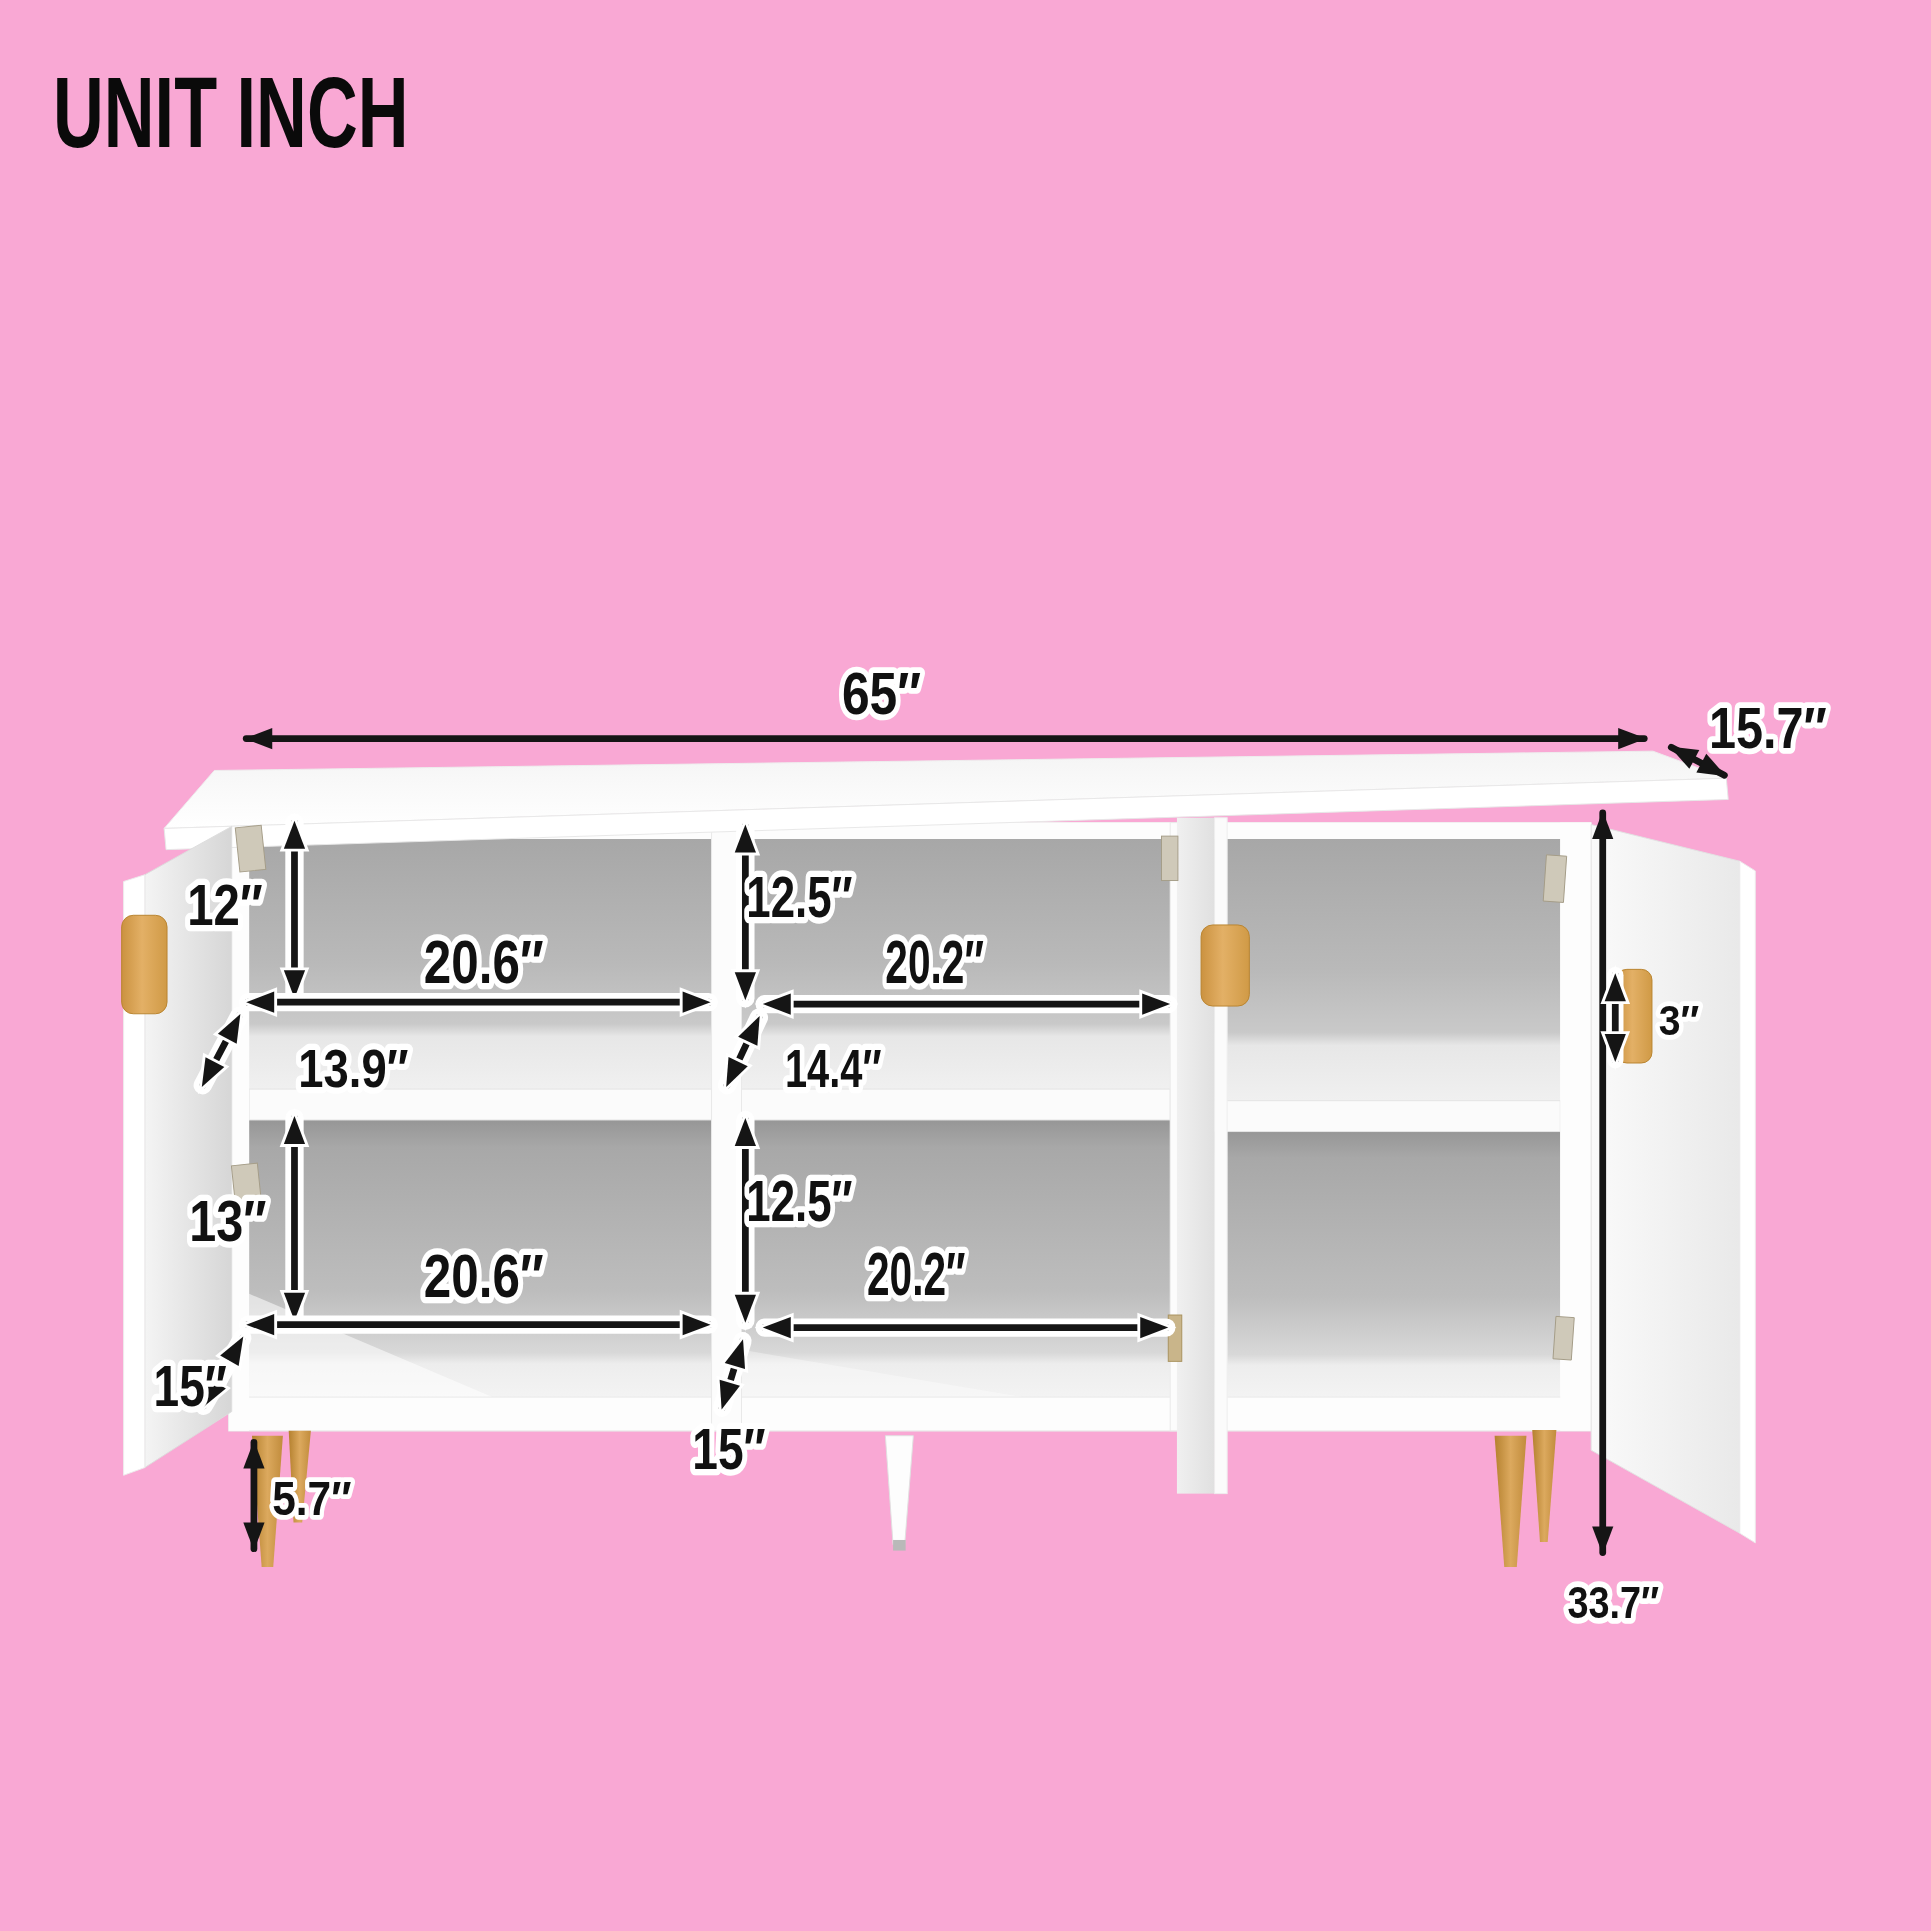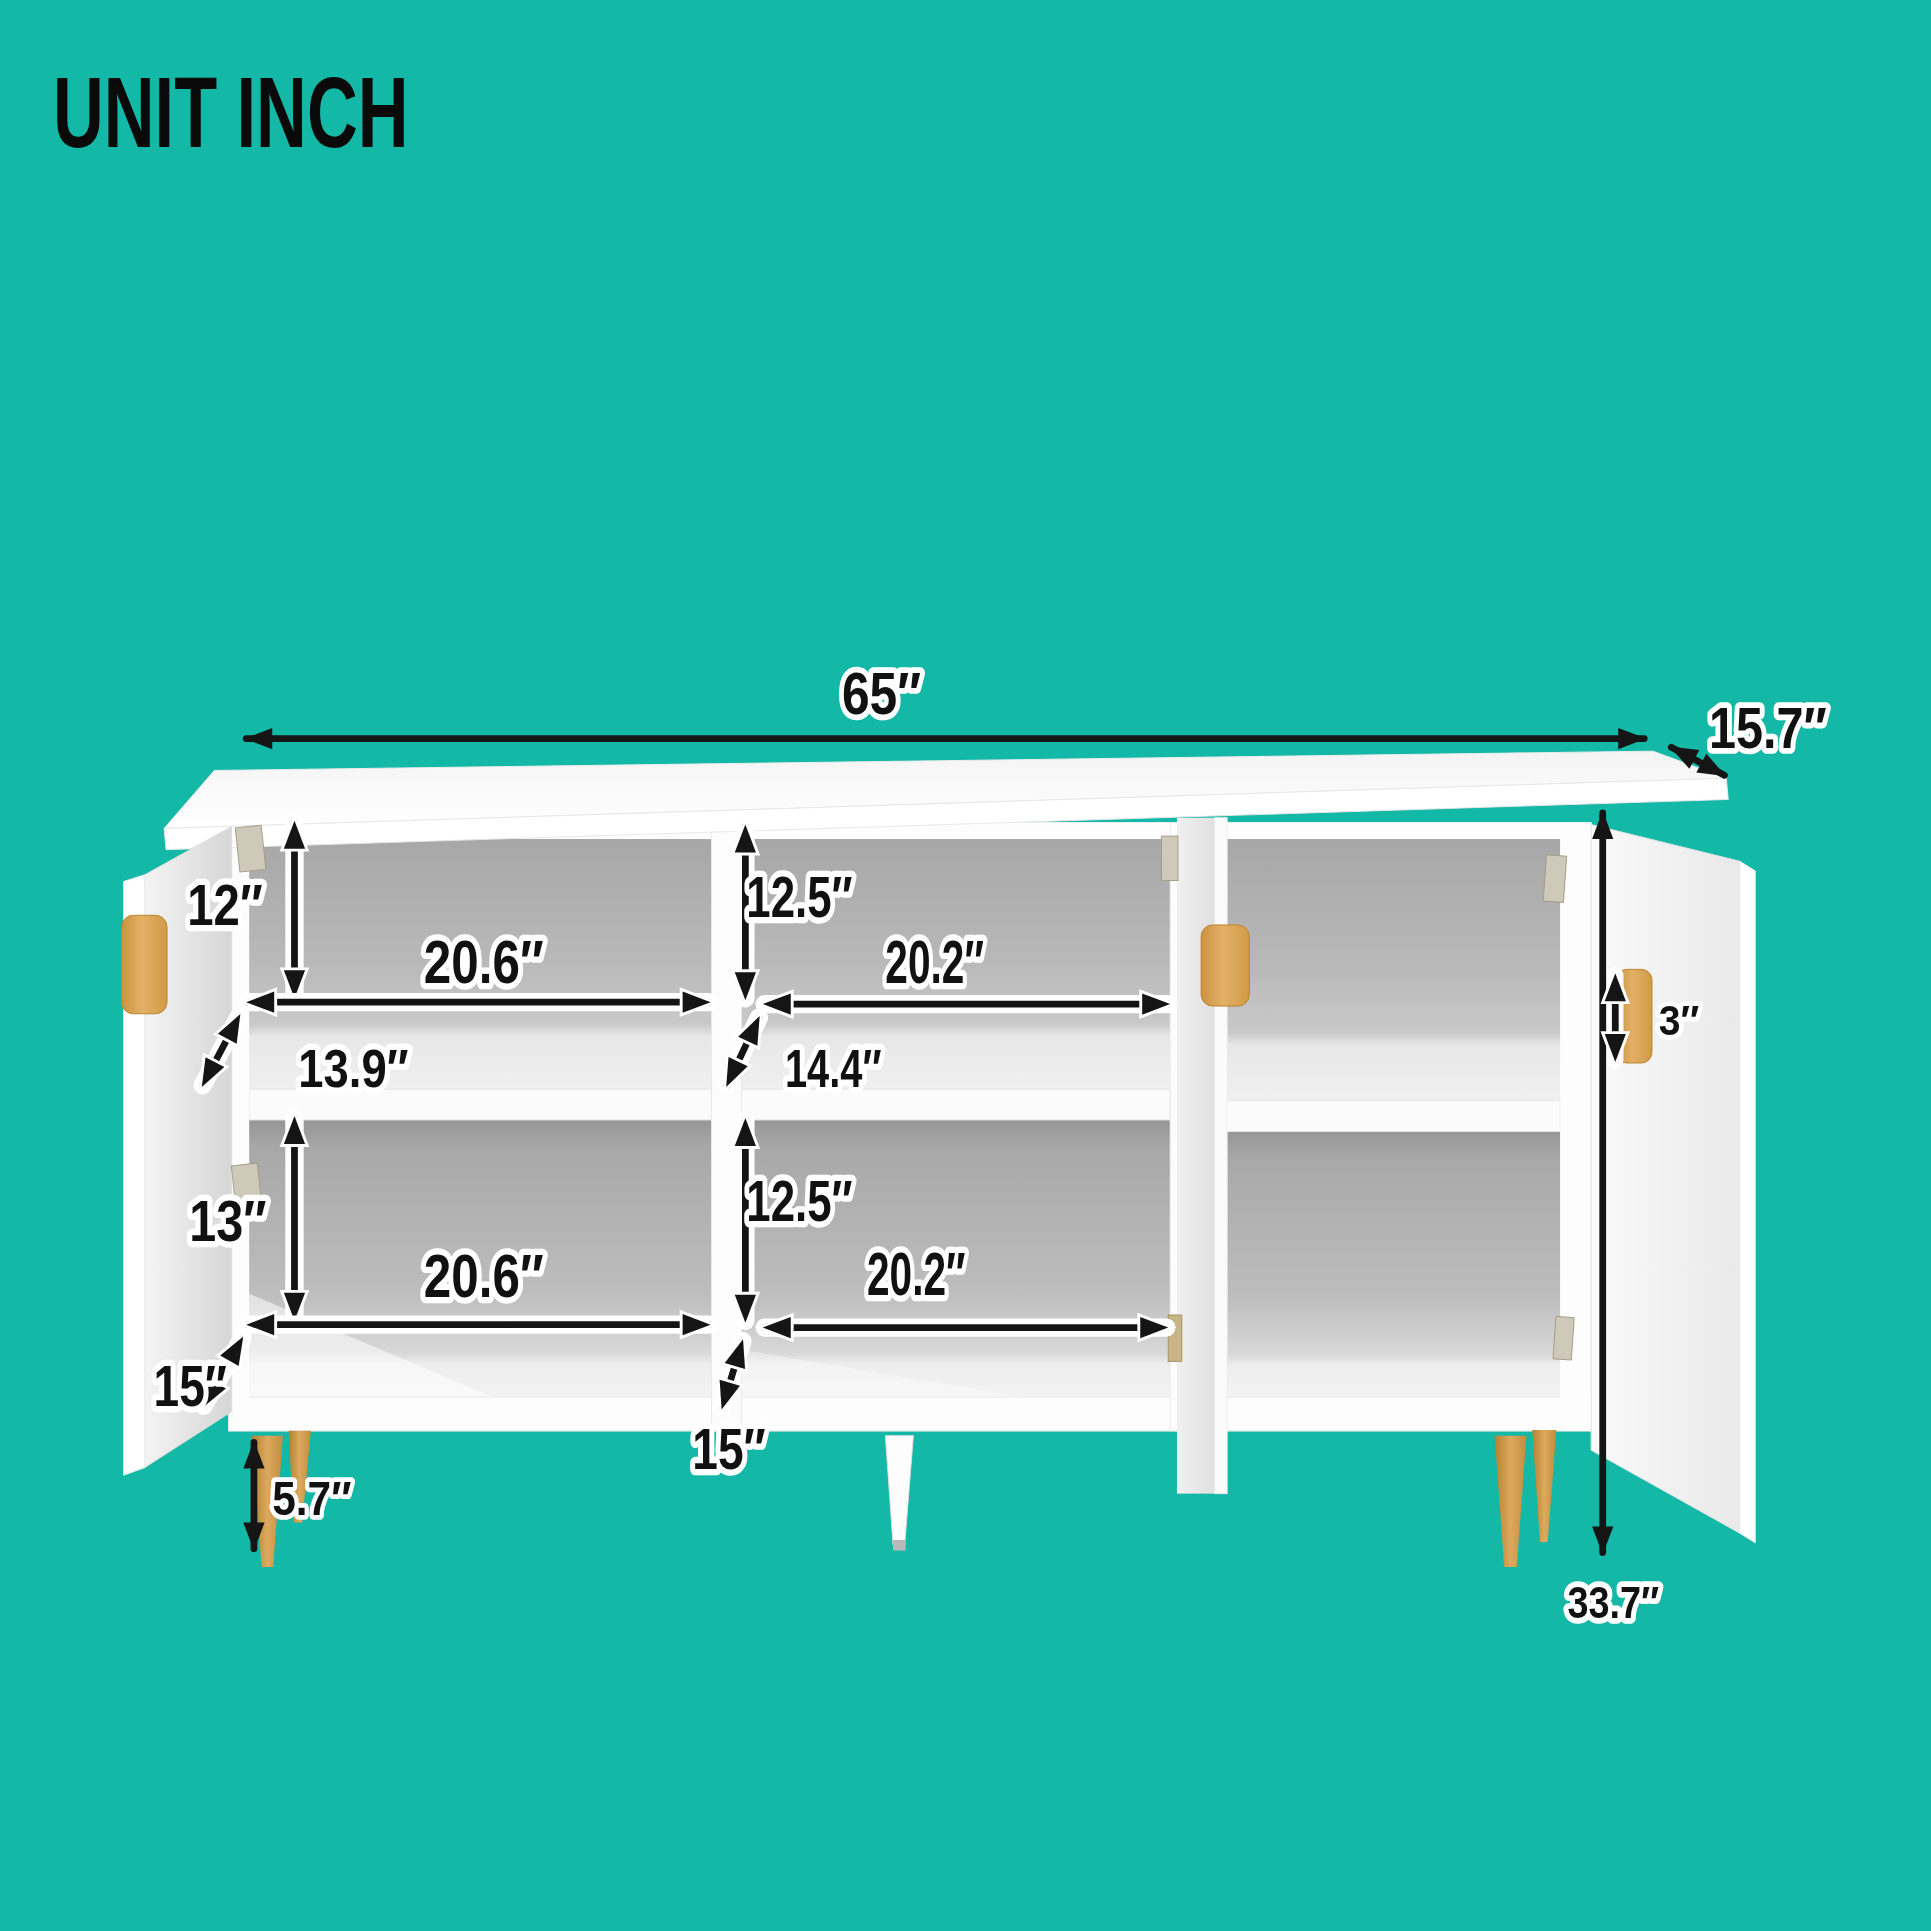--- a/index.html
+++ b/index.html
@@ -1,16 +1,16 @@
 <!DOCTYPE html>
 <html><head>
 <meta charset="utf-8">
 <style>
   html,body{margin:0;padding:0;background:#ffffff;}
-  .stage{position:relative;width:1931px;height:1931px;background:#14b8a6;overflow:hidden;
+  .stage{position:relative;width:1931px;height:1931px;background:#f9a8d4;overflow:hidden;
          font-family:"Liberation Sans", sans-serif;}
   svg{display:block}
   text{font-family:"Liberation Sans", sans-serif;font-weight:bold;fill:#111111;
        paint-order:stroke;stroke:#ffffff;stroke-linejoin:round;stroke-linecap:round;}
   .t-title{stroke-width:0;fill:#0a0a0a;}
   .t-big{stroke-width:12;}
   .t-dim{stroke-width:13;}
   .t-small{stroke-width:10;}
 </style>
 </head>

